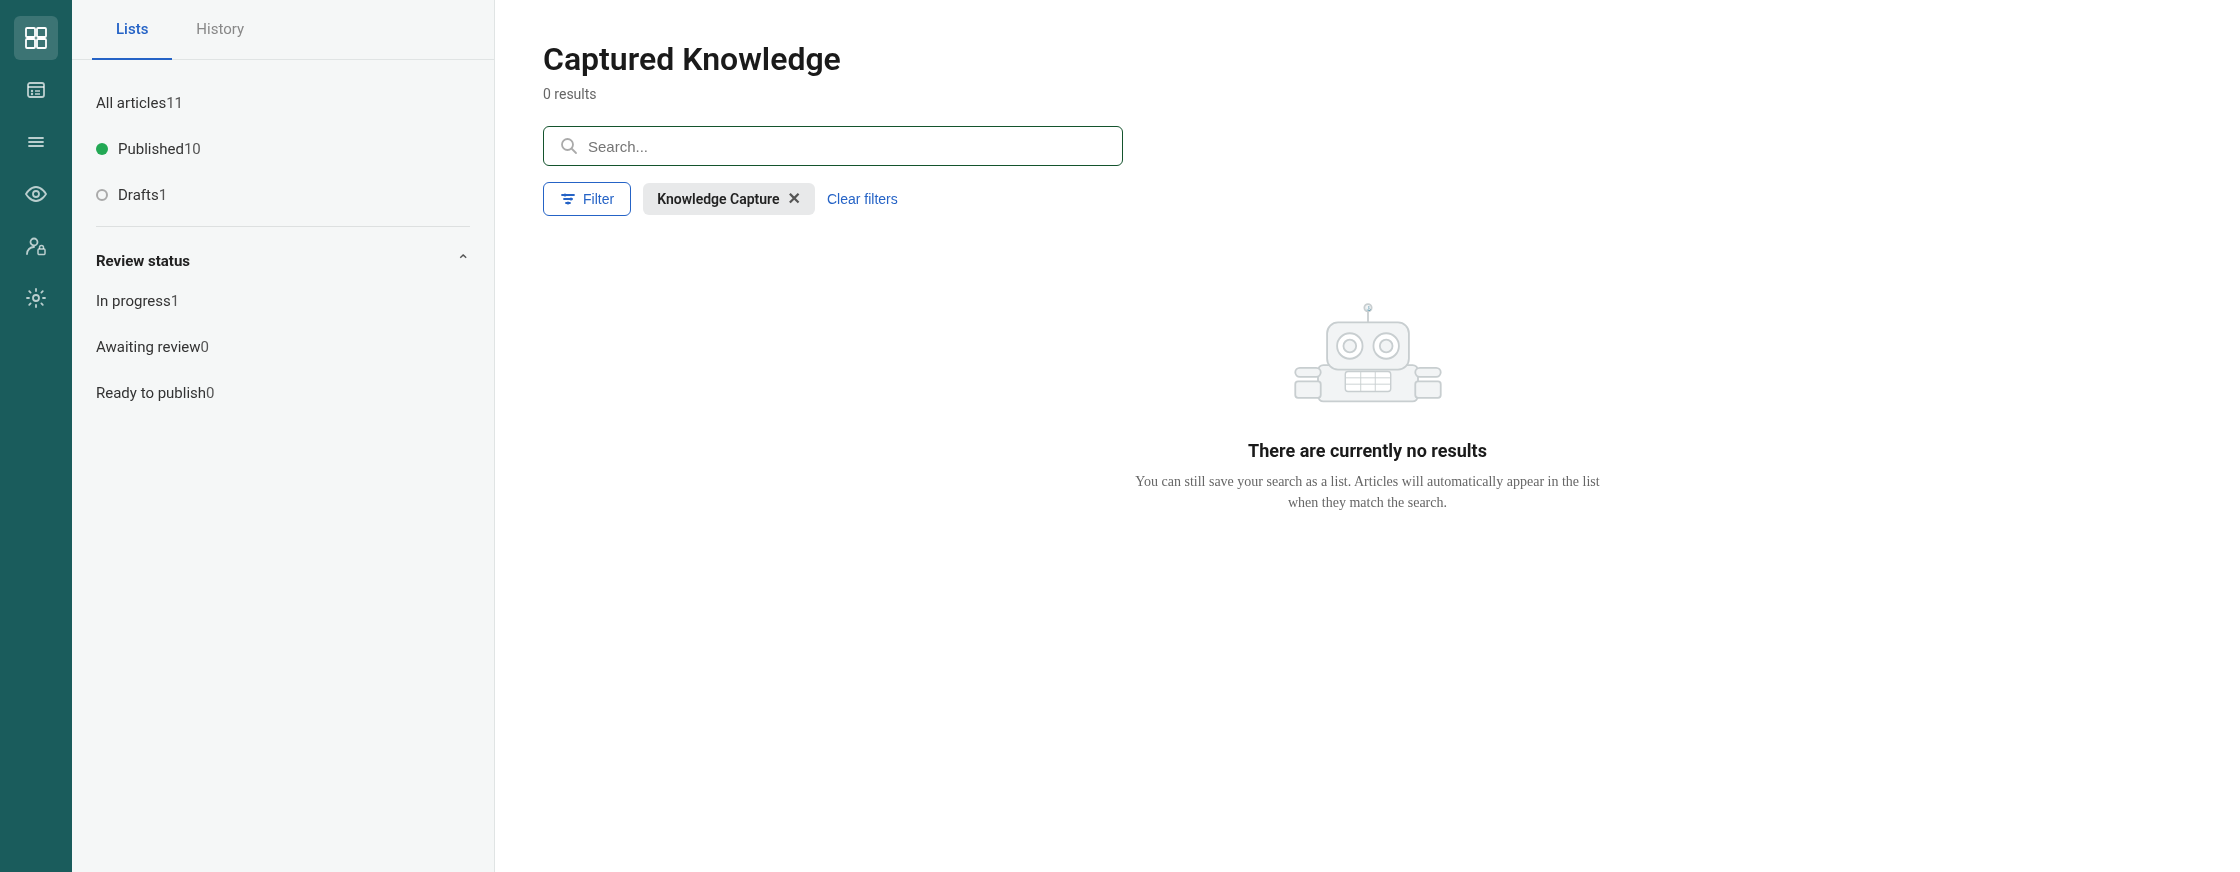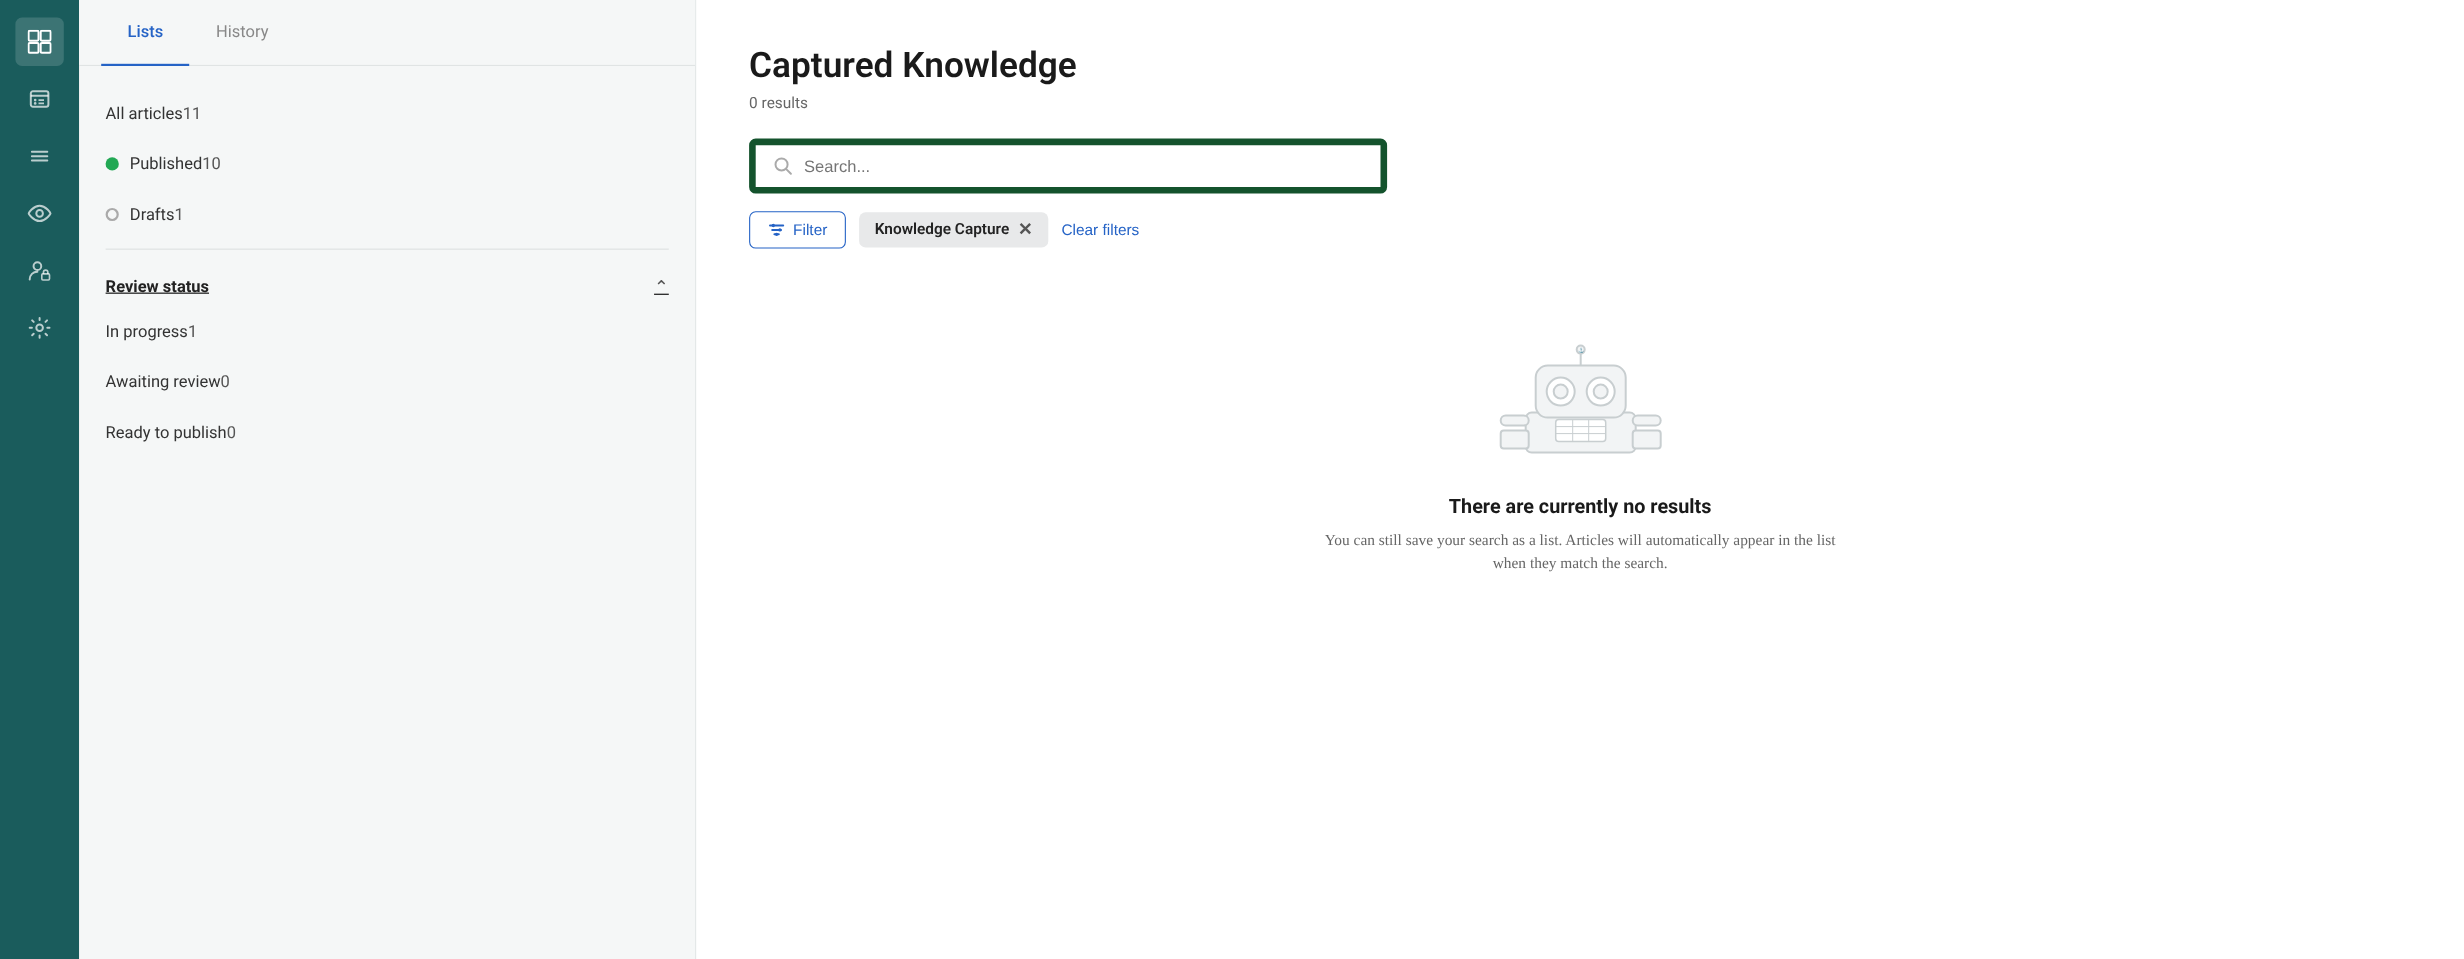--- a/index.html
+++ b/index.html
@@ -30,21 +30,21 @@
       justify-content: center;
       border-radius: 6px;
       cursor: pointer;
       color: rgba(255,255,255,0.7);
       font-size: 20px;
     }
     .nav-icon.active { background: rgba(255,255,255,0.15); color: #fff; }
 
     
     .left-panel {
-      width: 561px;
+      width: 423px;
       background: #f5f7f7;
       border-right: 1px solid #e0e4e4;
       display: flex;
       flex-direction: column;
       flex-shrink: 0;
     }
 
     
     .tabs {
       display: flex;
@@ -105,24 +105,23 @@
     }
     .divider {
       border: none;
       border-top: 1px solid #dde0e0;
       margin: 8px 0;
     }
 
     
     .section-header {
       display: flex;
-      align-items: flex-start;
+      align-items: center;
       justify-content: space-between;
       padding: 16px 0 8px 0;
-      text-decoration: underline;
     }
     .section-title {
       font-size: 15px;
       font-weight: 700;
       color: #222;
     }
     .chevron-icon {
       font-size: 16px;
       color: #555;
     }
@@ -143,21 +142,21 @@
     .results-count {
       font-size: 14px;
       color: #666;
       margin-bottom: 24px;
     }
 
     
     .search-bar {
       display: flex;
       align-items: center;
-      border: 6px solid #14532d;
+      border: 1px solid #14532d;
       border-radius: 6px;
       padding: 10px 16px;
       gap: 10px;
       margin-bottom: 16px;
       background: #fff;
       max-width: 580px;
     }
     .search-bar input {
       border: none;
       outline: none;

